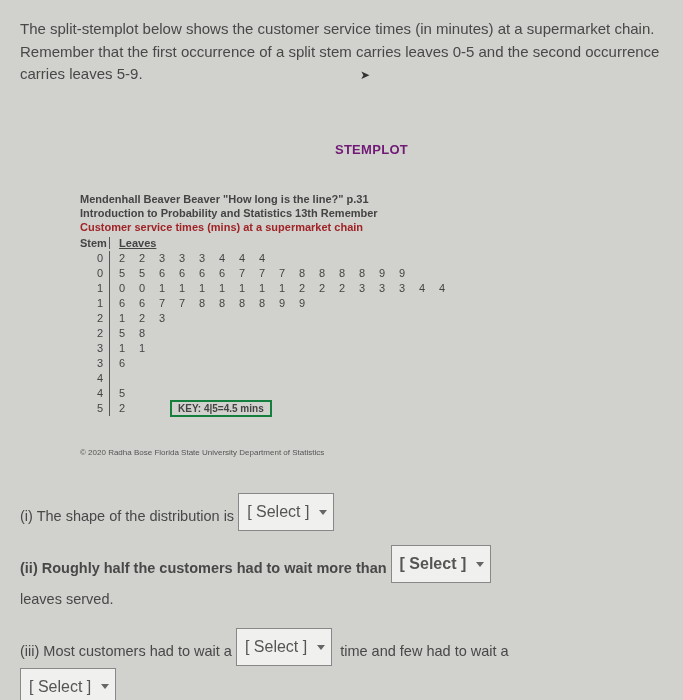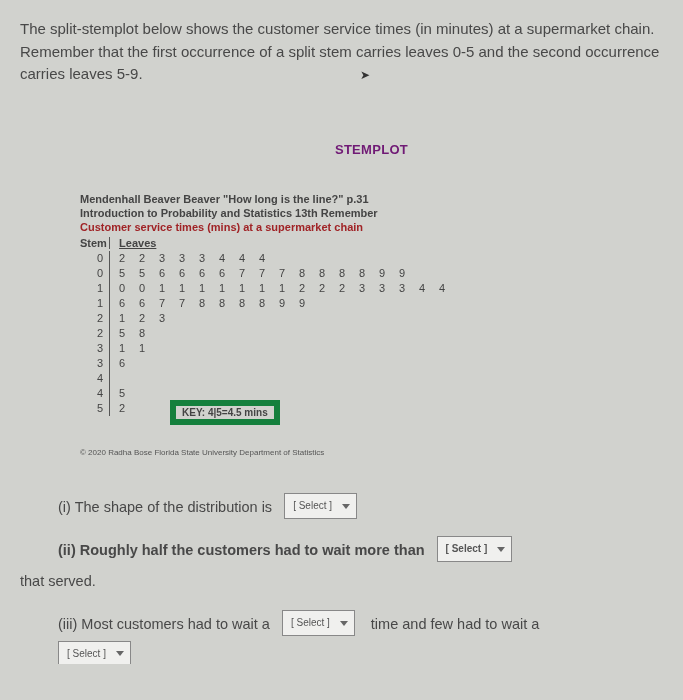--- a/index.html
+++ b/index.html
@@ -30,28 +30,28 @@
 .meta { font-size: 11px; color: #444; margin-left: 60px; margin-bottom: 2px; font-weight: bold; }
 .meta.red { color: #a02326; }
 .header-row { margin-left: 60px; font-size: 11px; font-weight: bold; color: #444; margin-top: 4px; margin-bottom: 2px; }
 .header-row .stem { display: inline-block; width: 30px; border-right: 1.5px solid #555; padding-right: 10px; text-align: right; }
 .header-row .leaves { padding-left: 6px; text-decoration: underline; }
 .sl-table { margin-left: 60px; }
 .sl-row { font-size: 11px; color: #444; height: 15px; display: flex; align-items: center; }
 .sl-stem { width: 30px; text-align: right; padding-right: 6px; border-right: 1.5px solid #555; height: 100%; display:flex; align-items:center; justify-content:flex-end; }
 .sl-leaves { padding-left: 8px; display: flex; gap: 12px; }
 .sl-leaves span { width: 8px; text-align: center; }
-.key-box { border: 6px solid #15803d; padding: 1px 6px; font-size: 10px; color: #444; position: absolute; margin-left: 150px; margin-top: -16px; background: transparent; font-weight: bold; }
+.key-box { border: 2px solid #15803d; padding: 1px 6px; font-size: 10px; color: #444; position: absolute; margin-left: 150px; margin-top: -16px; background: transparent; font-weight: bold; }
 .copyright { font-size: 8px; color: #555; margin-left: 60px; margin-top: 32px; }
 .questions { margin-top: 36px; font-size: 14.5px; color: #484848; line-height: 2; }
-.q-row { display: flex; align-items: flex-start; flex-wrap: wrap; gap: 12px; margin-bottom: 14px; margin-left: 38px; }
+.q-row { display: flex; align-items: flex-end; flex-wrap: wrap; gap: 4px; margin-bottom: 14px; }
 .select-box {
   border: 1px solid #888;
   background: #f0f0ee;
-  font-size: 10px;
+  font-size: 16px;
   padding: 2px 24px 2px 8px;
   color: #555;
   position: relative;
   display: inline-flex;
   align-items: center;
   cursor: pointer;
 }
 .select-box::after {
   content: "";
   position: absolute;
@@ -204,21 +204,21 @@
 
 <div class="questions">
   <div class="q-row">
     <span>(i) The shape of the distribution is</span>
     <span class="select-box">[ Select ]</span>
   </div>
   <div class="q-row" style="margin-bottom:2px;font-weight:bold;">
     <span>(ii) Roughly half the customers had to wait more than</span>
     <span class="select-box">[ Select ]</span>
   </div>
-  <div style="margin-bottom:14px;">that served.</div>
+  <div style="margin-bottom:14px;">leaves served.</div>
   <div class="q-row" style="margin-bottom:2px;">
     <span>(iii) Most customers had to wait a</span>
     <span class="select-box">[ Select ]</span>
     <span style="margin-left:4px;">time and few had to wait a</span>
   </div>
   <div class="q-row">
     <span class="select-box cut" style="padding-bottom:0;">[ Select ]</span>
   </div>
 </div>
 

